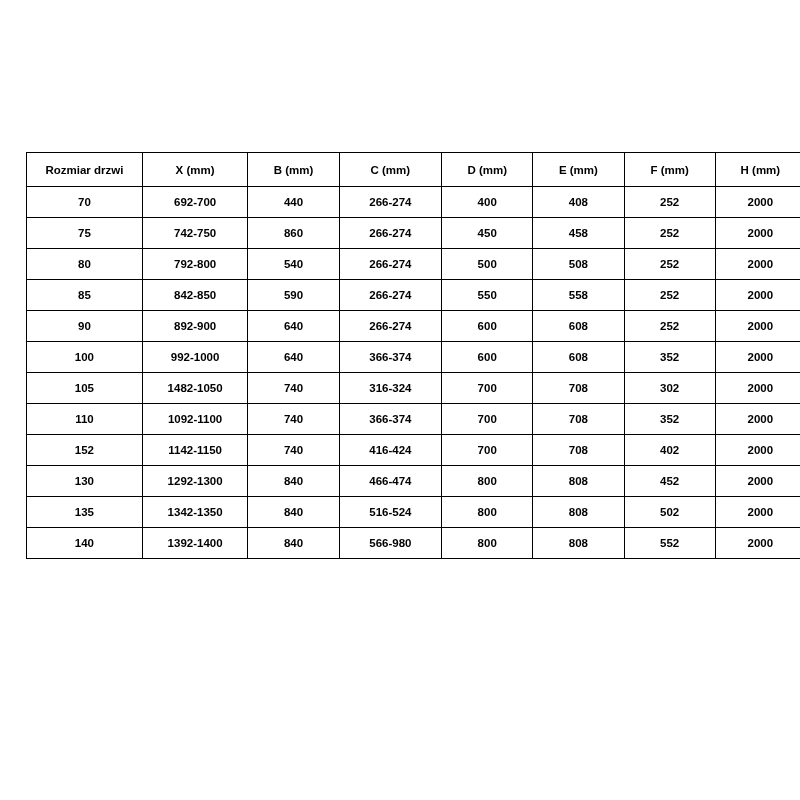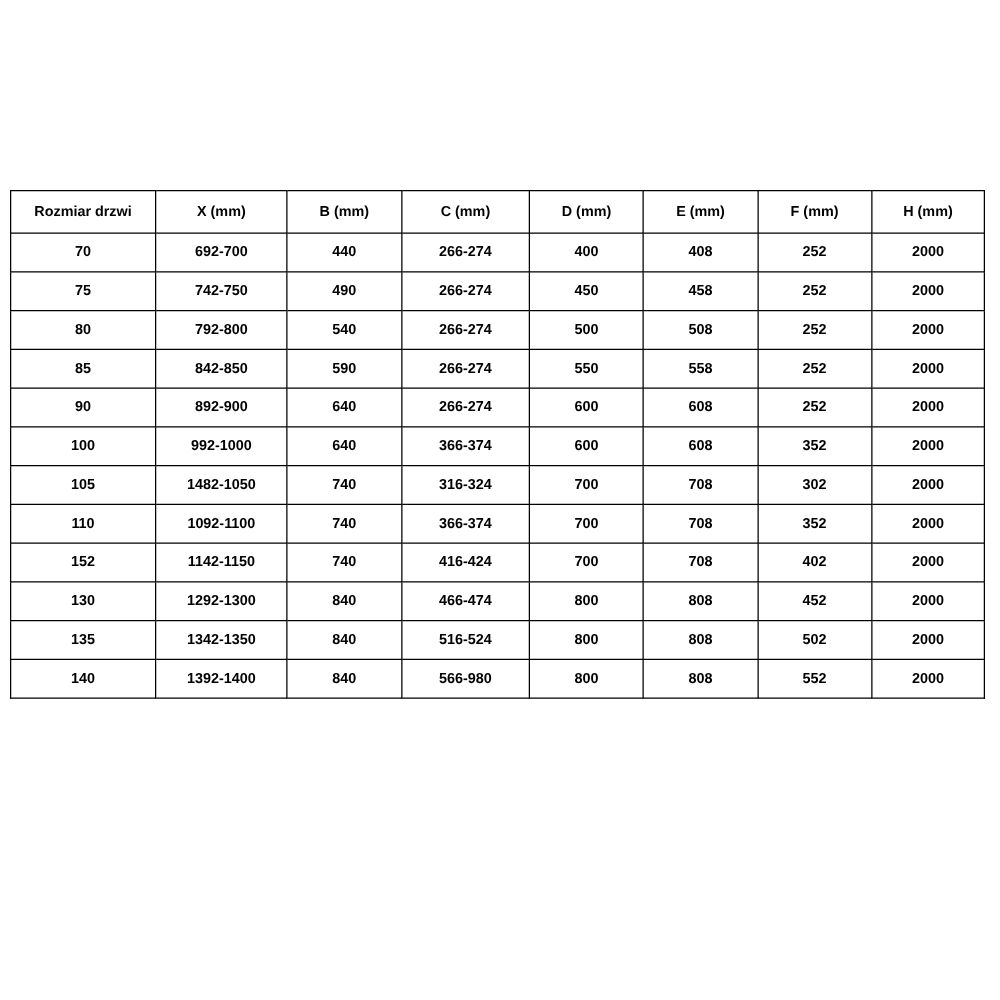--- a/index.html
+++ b/index.html
@@ -9,21 +9,21 @@
   }
   body {
     width: 800px;
     height: 800px;
     font-family: "Liberation Sans", sans-serif;
     color: #000000;
     position: relative;
   }
   .sheet {
     position: absolute;
-    left: 8px;
+    left: 26px;
     top: 152px;
     width: 700px;
   }
   table.size-table {
     border-collapse: collapse;
     width: 780px;
     table-layout: fixed;
   }
   table.size-table th,
   table.size-table td {
@@ -87,21 +87,21 @@
         <td>440</td>
         <td>266-274</td>
         <td>400</td>
         <td>408</td>
         <td>252</td>
         <td>2000</td>
       </tr>
       <tr>
         <td>75</td>
         <td>742-750</td>
-        <td>490</td>
+        <td>860</td>
         <td>266-274</td>
         <td>450</td>
         <td>458</td>
         <td>252</td>
         <td>2000</td>
       </tr>
       <tr>
         <td>80</td>
         <td>792-800</td>
         <td>540</td>

